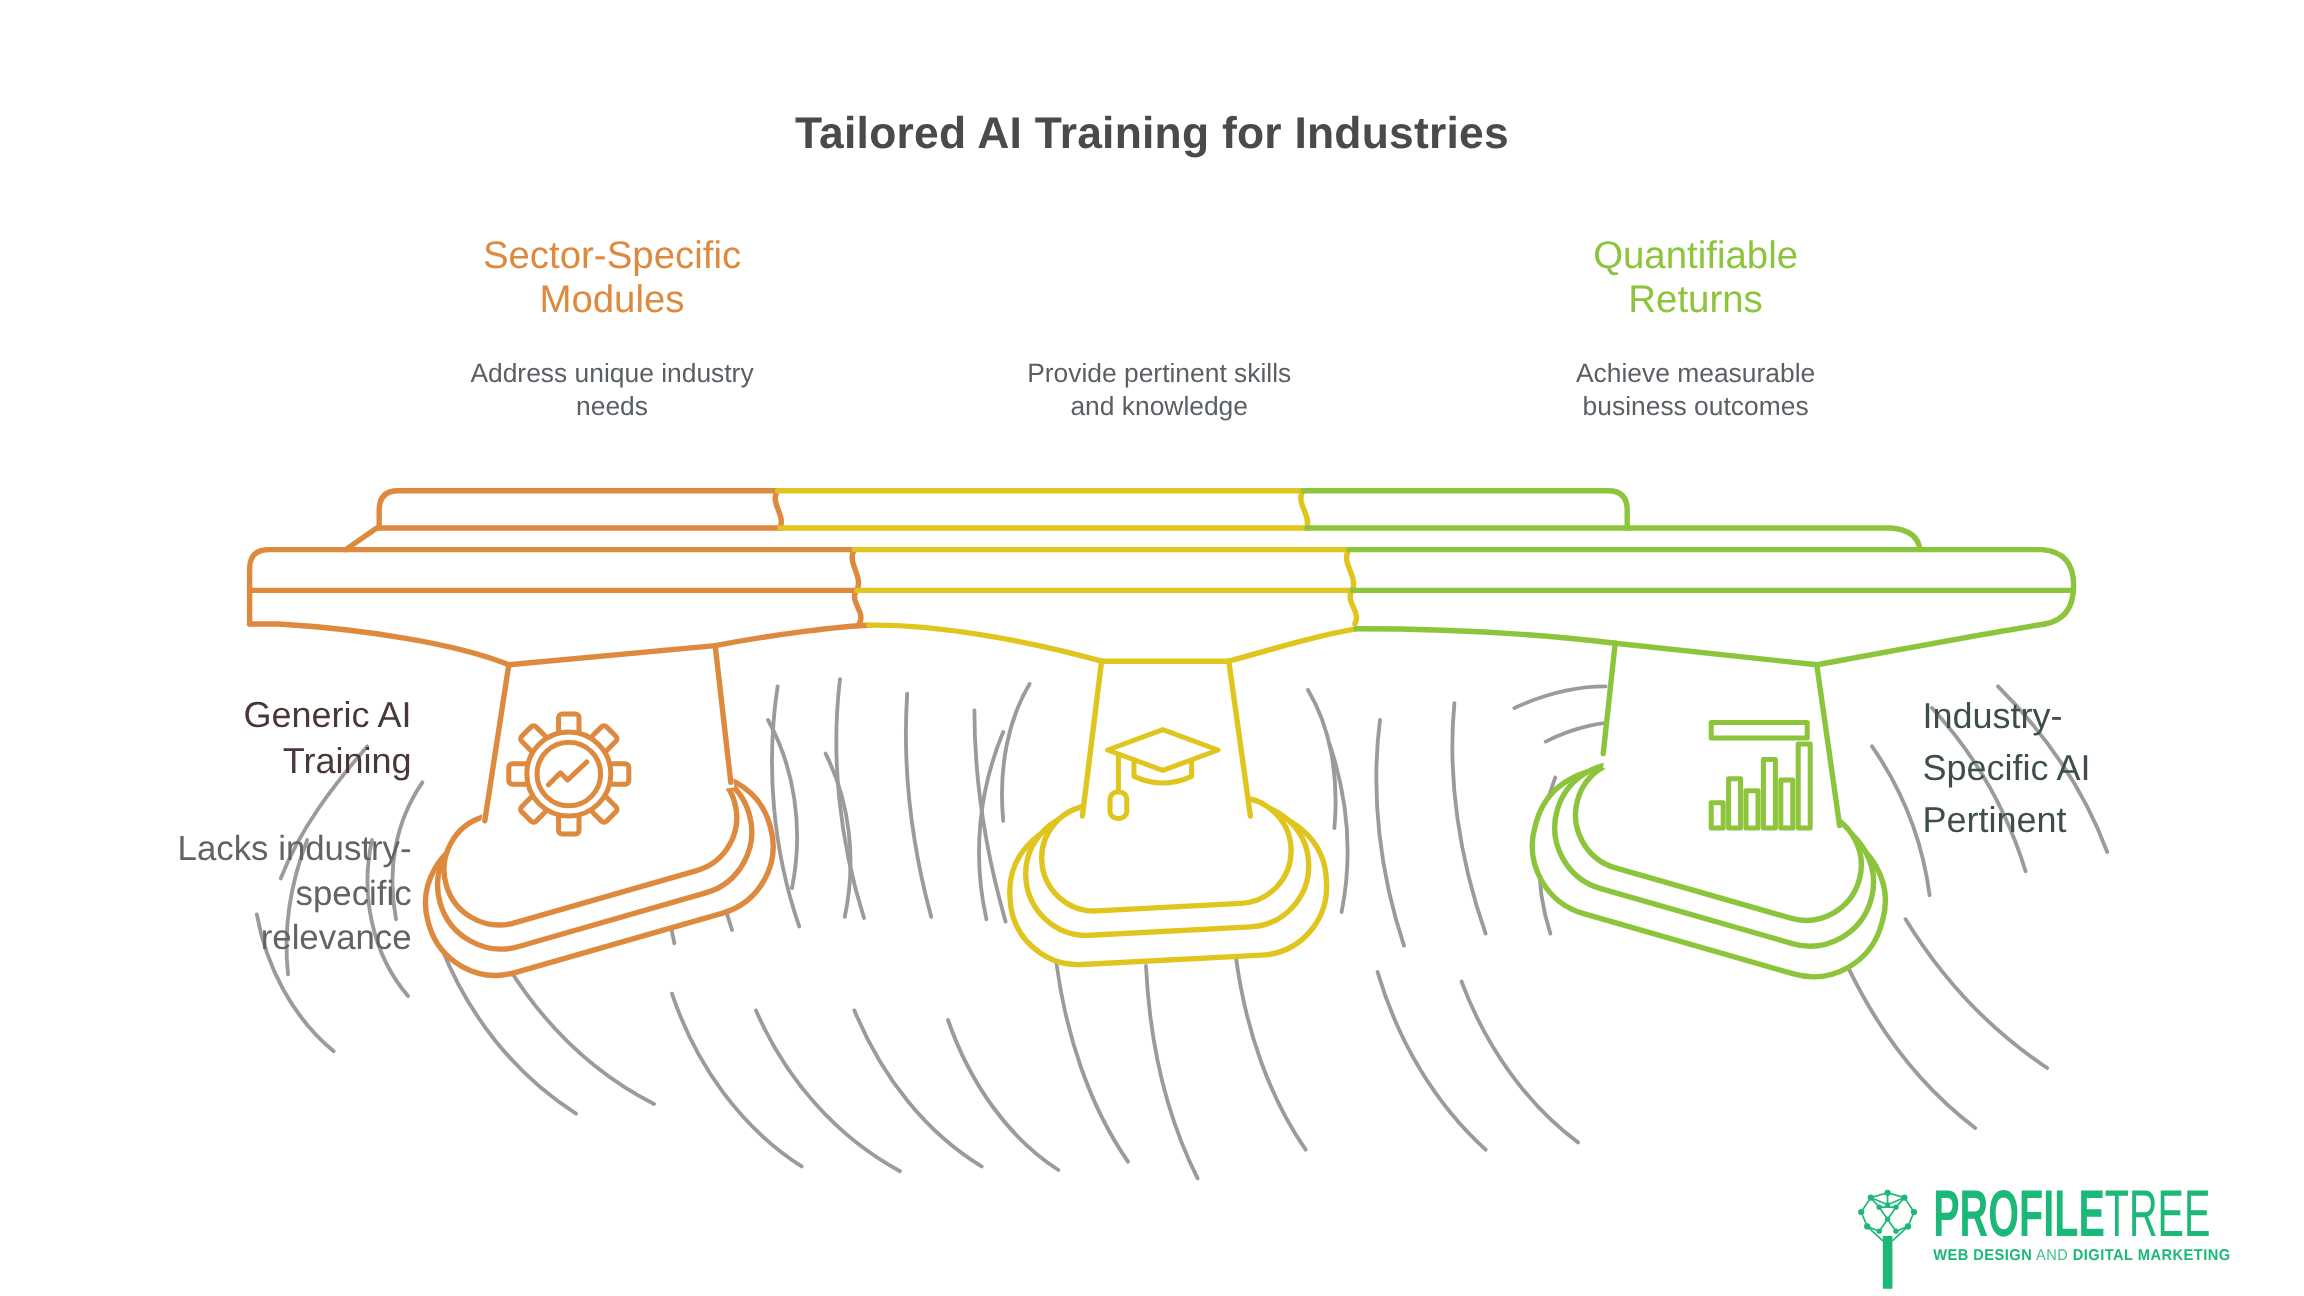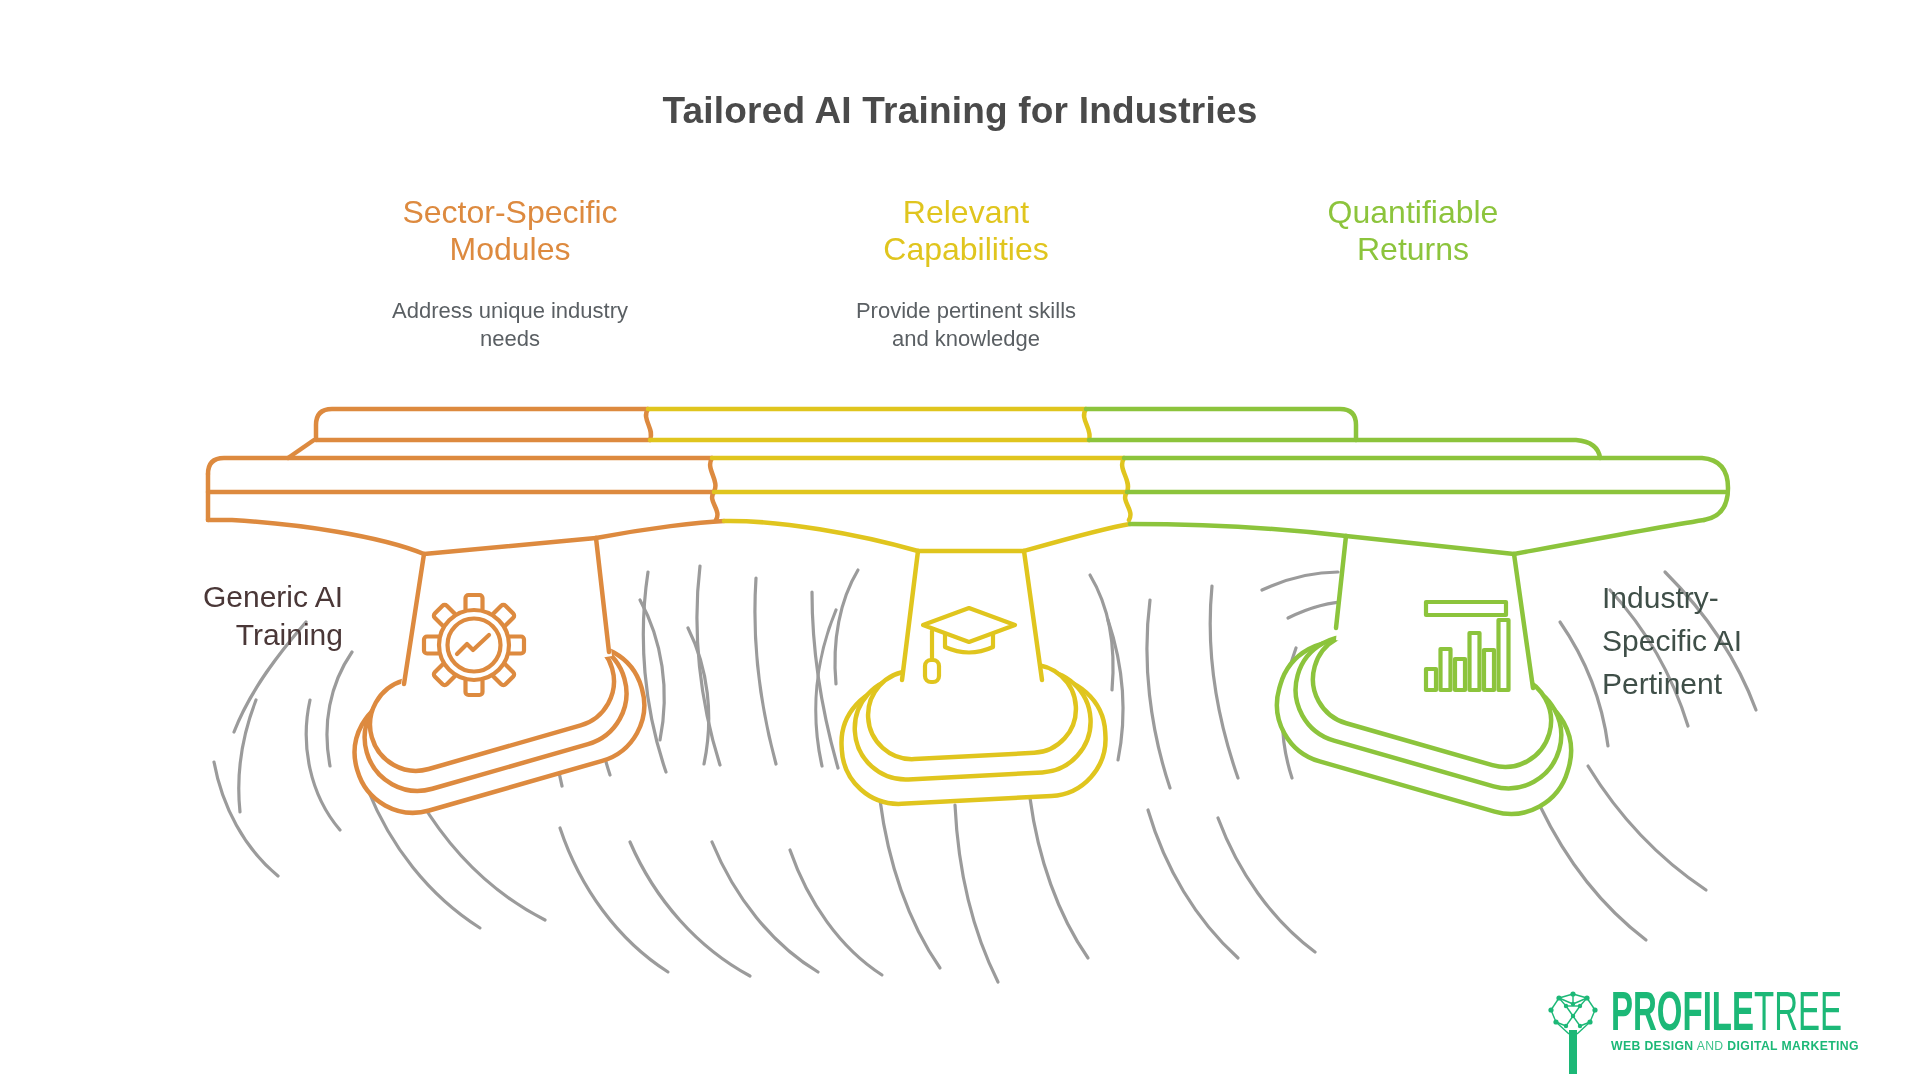--- a/index.html
+++ b/index.html
@@ -34,29 +34,29 @@
 </style>
 </head>
 <body>
 
 <div class="stage">
 
   <div class="page-title">Tailored AI Training for Industries</div>
 
   <div class="col-head c1 col-orange">Sector-Specific
 Modules</div>
-  <div class="col-head c2 col-yellow">Relevant
-Capabilities</div>
   <div class="col-head c3 col-green">Quantifiable
 Returns</div>
 
   <div class="col-sub c2">Provide pertinent skills
 and knowledge</div>
   <div class="col-sub c1">Address unique industry
 needs</div>
+  <div class="col-sub c3">Achieve measurable
+business outcomes</div>
 
   <svg class="bridge" width="1920" height="1080" viewBox="0 0 1920 1080">
 
     <g>
       <path class="water" d="M 306,622 C 280,652 250,690 234,732"></path>
       <path class="water" d="M 256,700 C 242,736 236,774 240,812"></path>
       <path class="water" d="M 214,762 C 222,806 244,848 278,876"></path>
       <path class="water" d="M 352,652 C 330,684 322,724 330,766"></path>
       <path class="water" d="M 310,700 C 300,745 310,795 340,830"></path>
       <path class="water" d="M 368,790 C 390,845 428,895 480,928"></path>
@@ -192,20 +192,23 @@
       <rect class="sg iw fw" x="16.5" y="-41" width="10" height="41"></rect>
       <rect class="sg iw fw" x="31" y="-31" width="10" height="31"></rect>
       <rect class="sg iw fw" x="45.5" y="-57" width="10" height="57"></rect>
       <rect class="sg iw fw" x="60" y="-40" width="10" height="40"></rect>
       <rect class="sg iw fw" x="74.5" y="-70" width="10" height="70"></rect>
     </g>
   </svg>
 
   <div class="side-label lbl-left brown" style="top:578px;">Generic AI
 Training</div>
+  <div class="side-label lbl-left graylbl" style="top:690px;font-size:29px;line-height:37px;">Lacks industry-
+specific
+relevance</div>
   <div class="side-label lbl-right slate" style="top:576px;">Industry-
 Specific AI
 Pertinent</div>
 
   <div class="logo">
     <svg width="56" height="90" viewBox="0 0 56 90">
       <g stroke="var(--brand)" stroke-width="1.4">
         <line x1="27" y1="6" x2="13" y2="10"></line>
           <line x1="27" y1="6" x2="41" y2="10"></line>
         <line x1="27" y1="6" x2="27" y2="16"></line>

